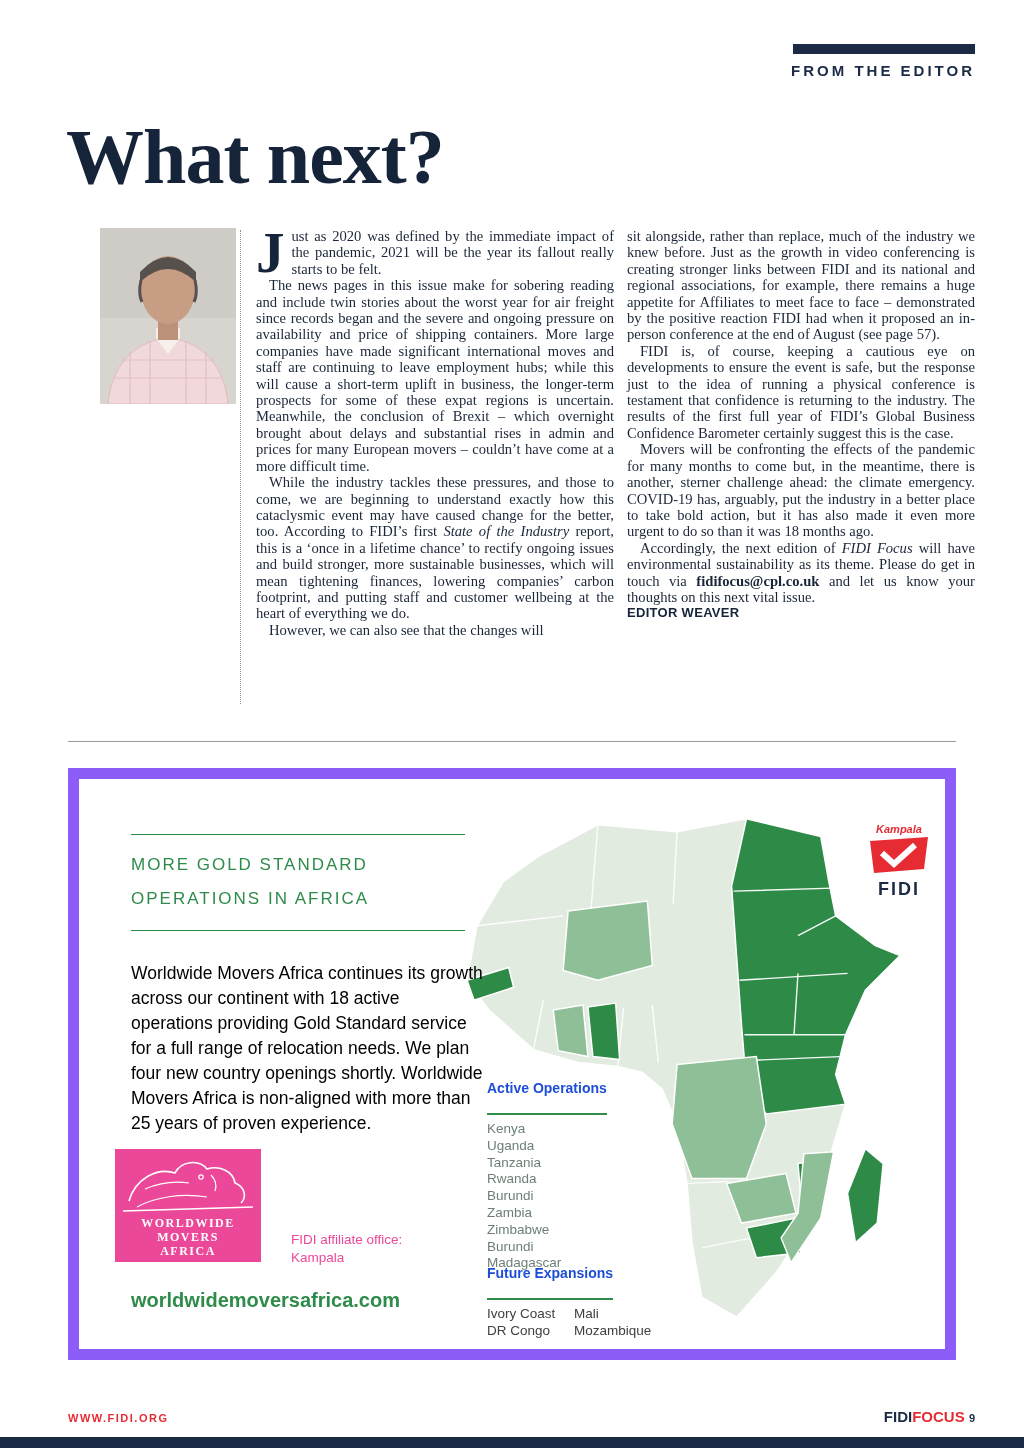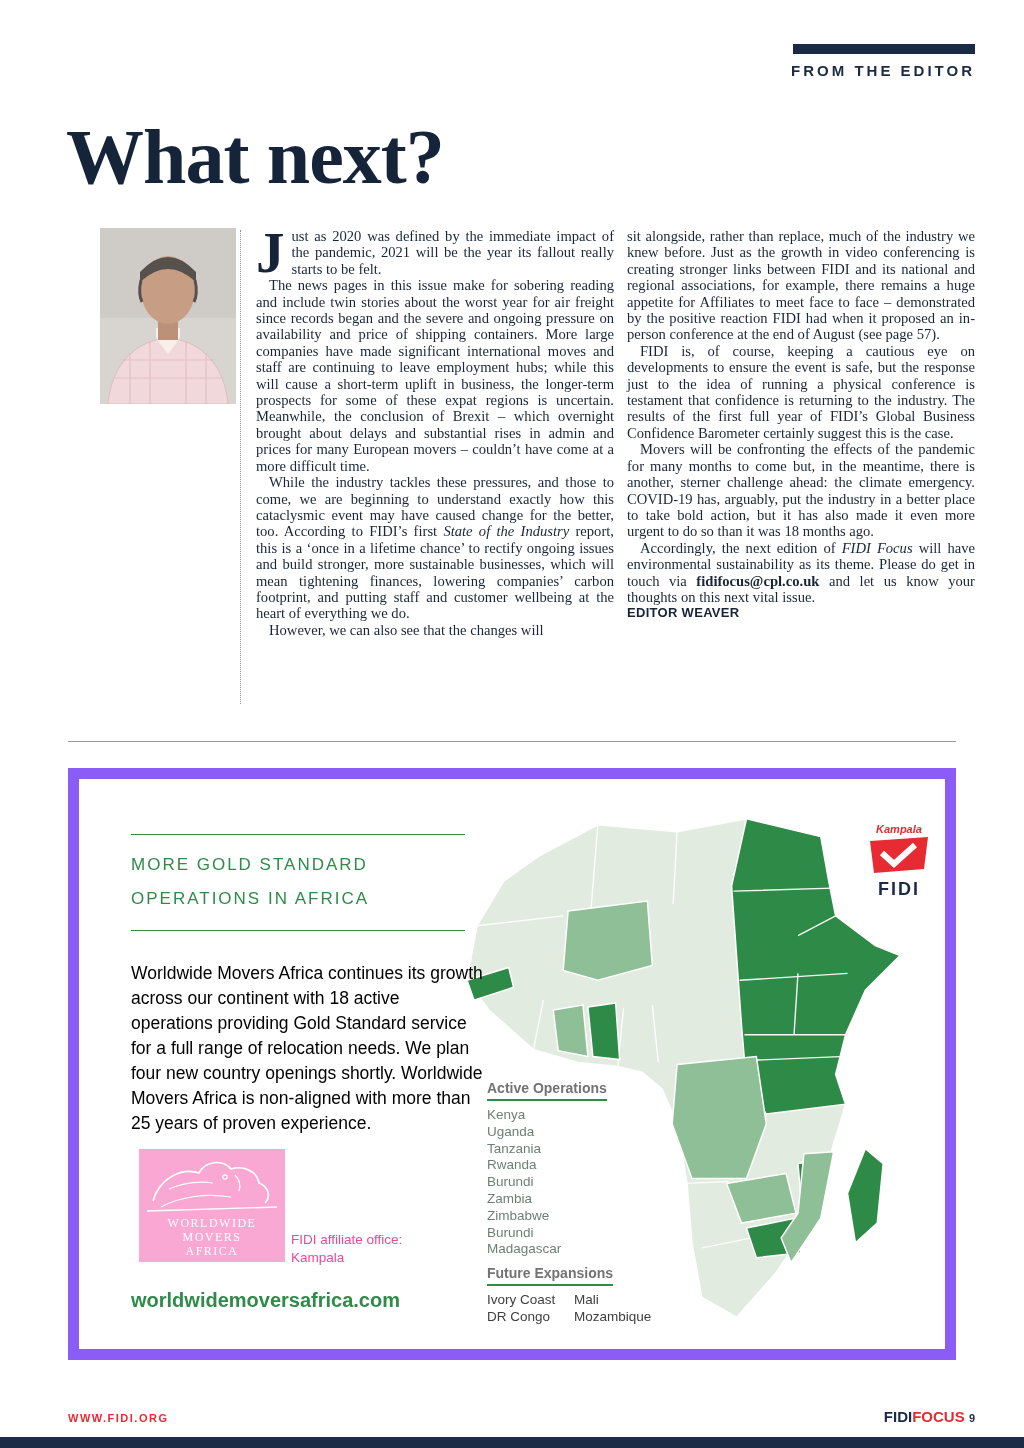--- a/index.html
+++ b/index.html
@@ -77,40 +77,40 @@
     font-family: "Liberation Sans", sans-serif;
     font-size: 17px; line-height: 34px; letter-spacing: 2px;
     color: #2e8b4a; z-index: 2;
   }
   .ad-body {
     position: absolute; left: 52px; top: 162px; width: 354px;
     font-family: "Liberation Sans", sans-serif;
     font-size: 17.5px; line-height: 25px; color: #000000; z-index: 2; margin-top: 20px;
   }
   .wma-logo {
-    position: absolute; left: 60px; top: 370px; width: 146px; height: 113px;
-    background: #f9a8d4; z-index: 2;
+    position: absolute; left: 36px; top: 370px; width: 146px; height: 113px;
+    background: #ec4899; z-index: 2; font-weight: bold;
   }
   .affiliate {
     position: absolute; left: 212px; top: 452px; z-index: 2;
     font-family: "Liberation Sans", sans-serif;
     font-size: 13.5px; line-height: 18px; color: #ec4899;
   }
   .website {
     position: absolute; left: 52px; top: 510px; z-index: 2;
     font-family: "Liberation Sans", sans-serif;
     font-weight: bold; font-size: 20px; color: #2e8b4a;
   }
   .ops-block { position: absolute; left: 408px; z-index: 2;
     font-family: "Liberation Sans", sans-serif; }
   .ops-active { top: 300px; }
   .ops-future { top: 485px; }
   .ops-title {
-    display: inline-block; font-weight: bold; font-size: 14px; color: #737373;
-    border-bottom: 2px solid #2e8b4a; padding-bottom: 3px; margin-bottom: 6px;
+    display: inline-block; font-weight: bold; font-size: 14px; color: #1d4ed8;
+    border-bottom: 2px solid #2e8b4a; padding-bottom: 17px; margin-bottom: 6px;
   }
   .ops-cols { display: flex; }
   .ops-col { width: 87px; }
   .op-item { font-size: 13.5px; line-height: 16.8px; color: #6e8076; }
   .ops-future .op-item { color: #404040; }
   .africa-map { position: absolute; left: 368px; top: 18px; z-index: 1; }
   .fidi-badge {
     position: absolute; left: 778px; top: 44px; width: 84px; text-align: center;
     z-index: 3; font-family: "Liberation Sans", sans-serif;
   }

